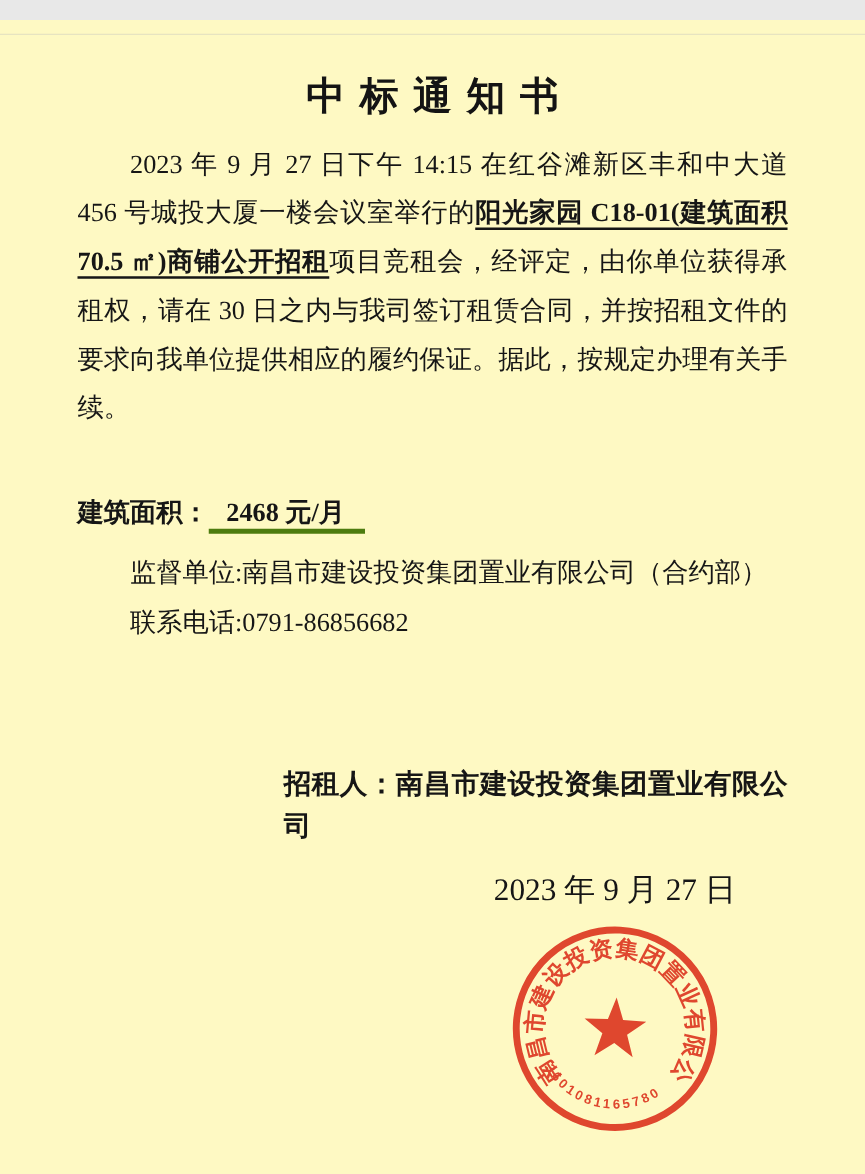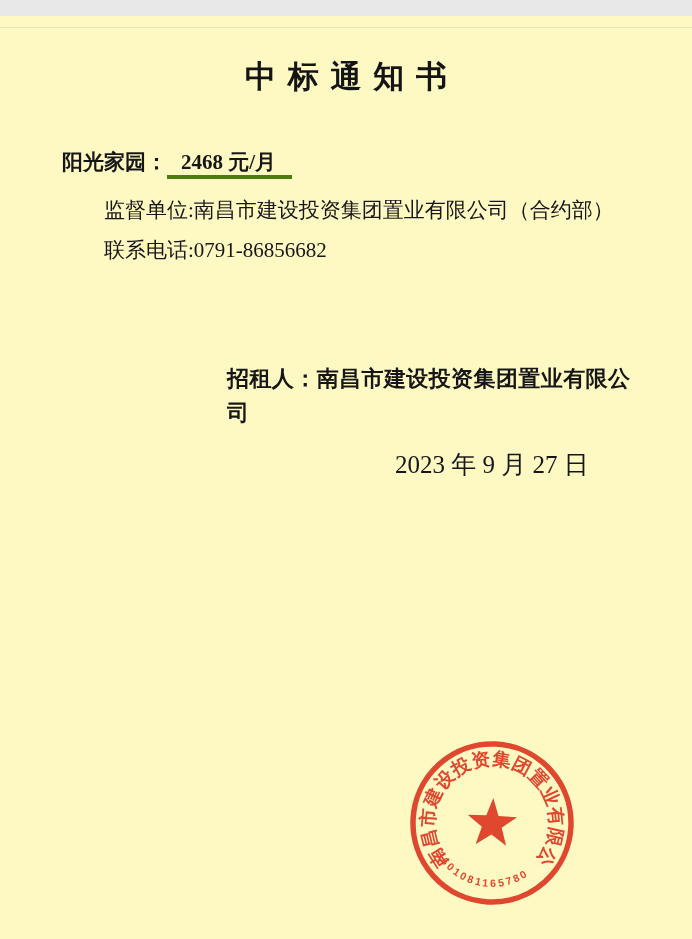--- a/index.html
+++ b/index.html
@@ -132,22 +132,23 @@
 <body>
 
 <div class="page">
   <div class="scan-top-line"></div>
 
   <h1 class="doc-title">中标通知书</h1>
 
   <div class="content">
 
 
+    <p class="body-paragraph"><span>2023 年 9 月 27 日下午 14:15 在红谷滩新区丰和中大道 456 号城投大厦一楼会议室举行的</span><span class="bold-underline">阳光家园 C18-01(建筑面积 70.5 ㎡)商铺公开招租</span><span>项目竞租会，经评定，由你单位获得承租权，请在 30 日之内与我司签订租赁合同，并按招租文件的要求向我单位提供相应的履约保证。据此，按规定办理有关手续。</span></p>
 
-    <p class="result-line"><span>阳光家园：</span><span class="result-value">2468 元/月</span></p>
+    <p class="result-line"><span>建筑面积：</span><span class="result-value">2468 元/月</span></p>
 
 
     <p class="supervisor-line">监督单位:南昌市建设投资集团置业有限公司（合约部）</p>
     <p class="phone-line">联系电话:0791-86856682</p>
 
     <div class="signature-block">
       <p class="lessor-line">招租人：南昌市建设投资集团置业有限公司</p>
       <p class="date-line">2023 年 9 月 27 日</p>
     </div>
   </div>

